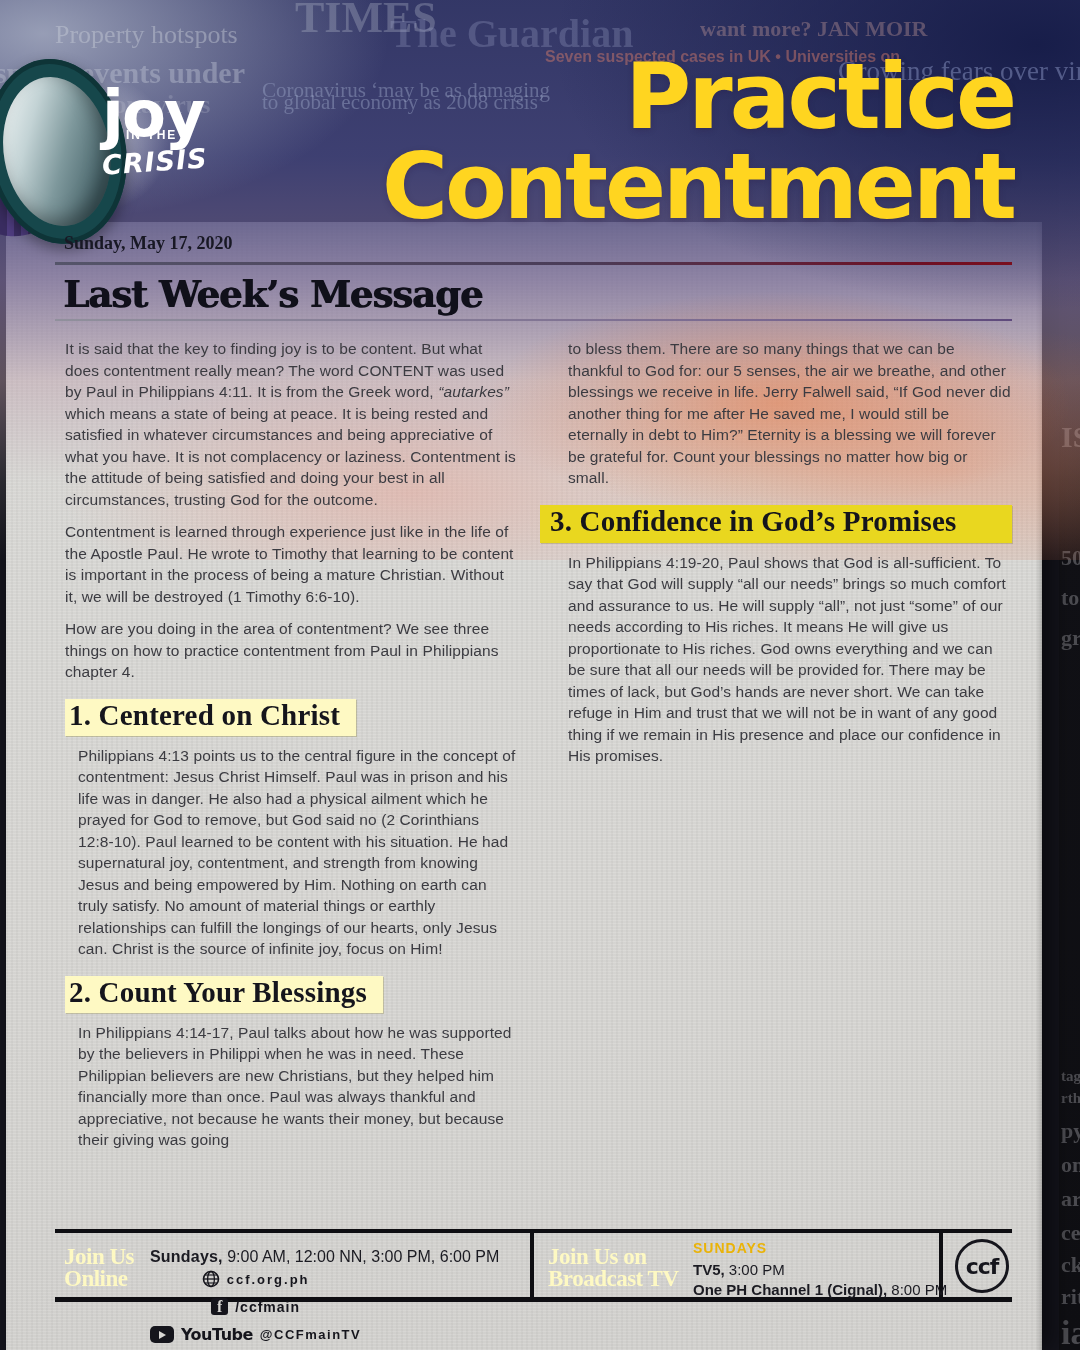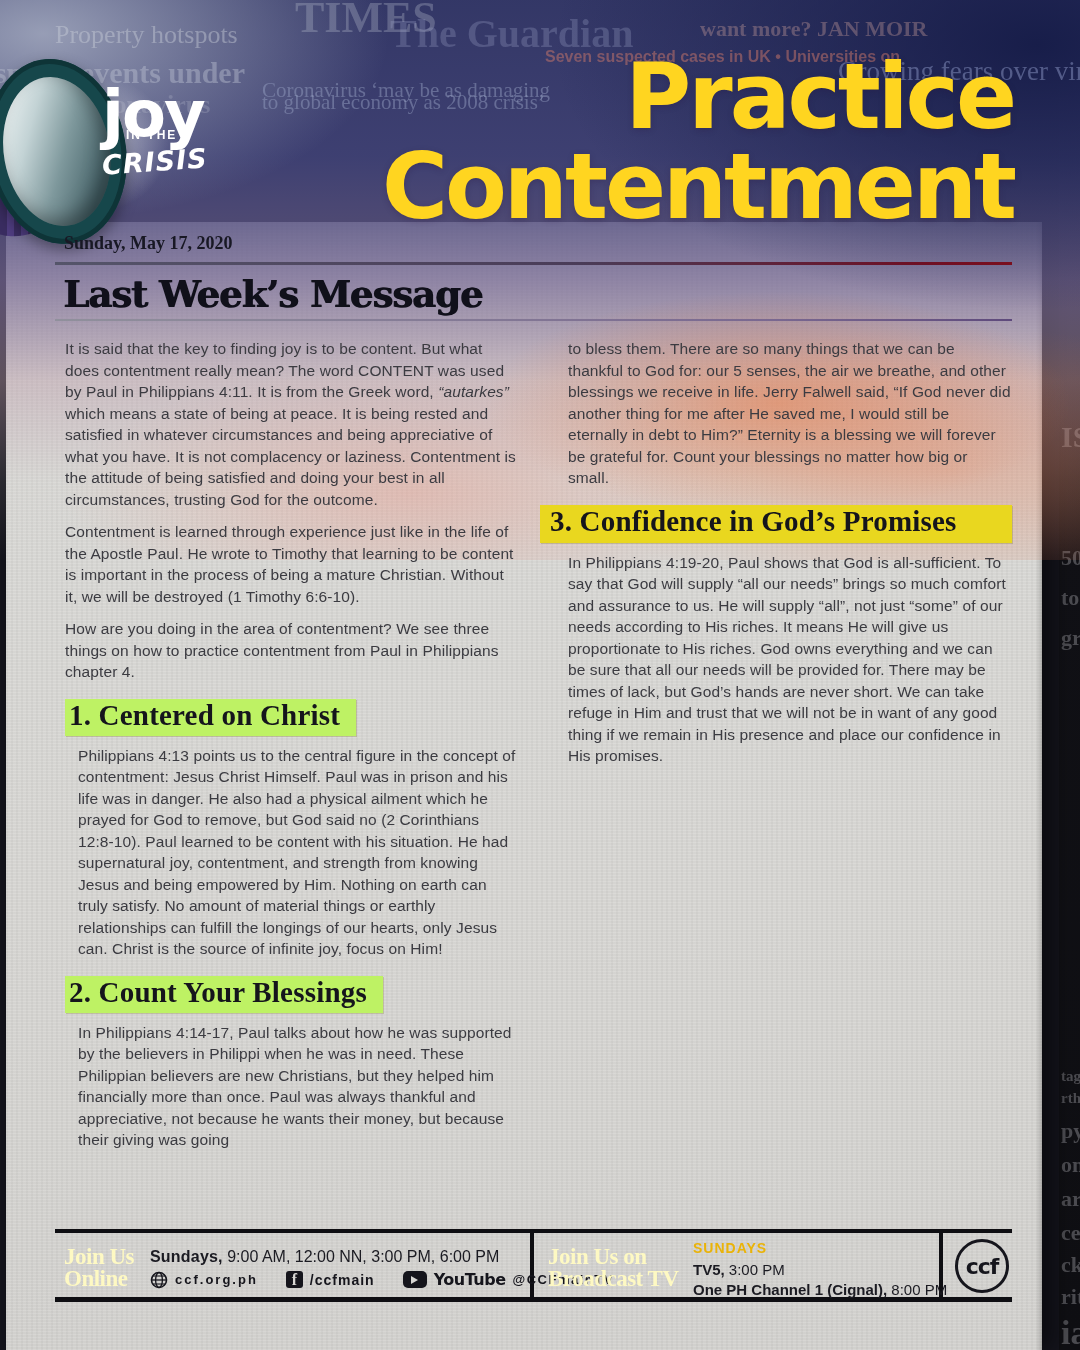--- a/index.html
+++ b/index.html
@@ -65,30 +65,30 @@
 
   
   .col{position:absolute;top:338px;z-index:8;color:#3b3b41;}
   .col1{left:65px;width:452px;}
   .col2{left:540px;width:472px;}
   .col p{font-size:15.5px;line-height:21.5px;margin:0 0 11px;letter-spacing:0.1px;}
   .col1 .indent{padding-left:13px;}
   .col2 .indent{padding-left:28px;}
   .col2 .closing{padding-left:18px;margin-top:17px;}
   .pt-head{font-family:"Liberation Serif",serif;font-weight:bold;font-size:29px;color:#15151c;margin:16px 0 9px;letter-spacing:0.2px;}
-  .hl-inline{display:inline-block;background:#bef264;padding:0 16px 4px 4px;box-shadow:1px 1px 0 rgba(120,110,20,0.25);}
+  .hl-inline{display:inline-block;background:#fef9c3;padding:0 16px 4px 4px;box-shadow:1px 1px 0 rgba(120,110,20,0.25);}
   .hl-block{display:block;background:#e9d71f;padding:0 6px 5px 10px;box-shadow:1px 1px 0 rgba(120,110,20,0.25);}
   .ital{font-style:italic;}
 
   
   .frule{position:absolute;background:#0e0e12;z-index:9;}
   .f-title{position:absolute;font-family:"Liberation Serif",serif;font-weight:bold;font-size:23px;line-height:0.95;letter-spacing:-0.5px;color:#fef9c3;z-index:9;}
   .f-sched{position:absolute;left:150px;top:1248px;font-size:16px;color:#1b1b22;z-index:9;}
   .f-sched b{letter-spacing:0.2px;}
-  .f-icons{position:absolute;left:150px;top:1270px;display:flex;align-items:center;gap:10px;z-index:9;color:#15151c;}
+  .f-icons{position:absolute;left:150px;top:1270px;display:flex;align-items:center;gap:10px;z-index:9;color:#15151c;flex-direction:column;}
   .f-icons .grp{display:flex;align-items:center;gap:7px;margin-right:18px;}
   .site-label{font-weight:bold;font-size:13px;letter-spacing:2px;}
   .fb-label{font-weight:bold;font-size:14px;letter-spacing:1px;}
   .yt-brand{font-family:"DejaVu Sans",sans-serif;font-weight:800;font-size:16px;letter-spacing:-0.5px;}
   .yt-handle{font-weight:bold;font-size:13px;letter-spacing:1.5px;}
   .tv-day{position:absolute;left:693px;top:1240px;font-weight:bold;font-size:14px;letter-spacing:1px;color:#eab308;z-index:9;}
   .tv-line{position:absolute;left:693px;font-size:15px;color:#1b1b22;z-index:9;}
   .ccf-badge{position:absolute;left:955px;top:1239px;width:48px;height:48px;border:3px solid #15151c;border-radius:50%;
     display:flex;align-items:center;justify-content:center;z-index:9;
     font-family:"DejaVu Sans",sans-serif;font-weight:800;font-size:22px;letter-spacing:-1px;color:#15151c;}

